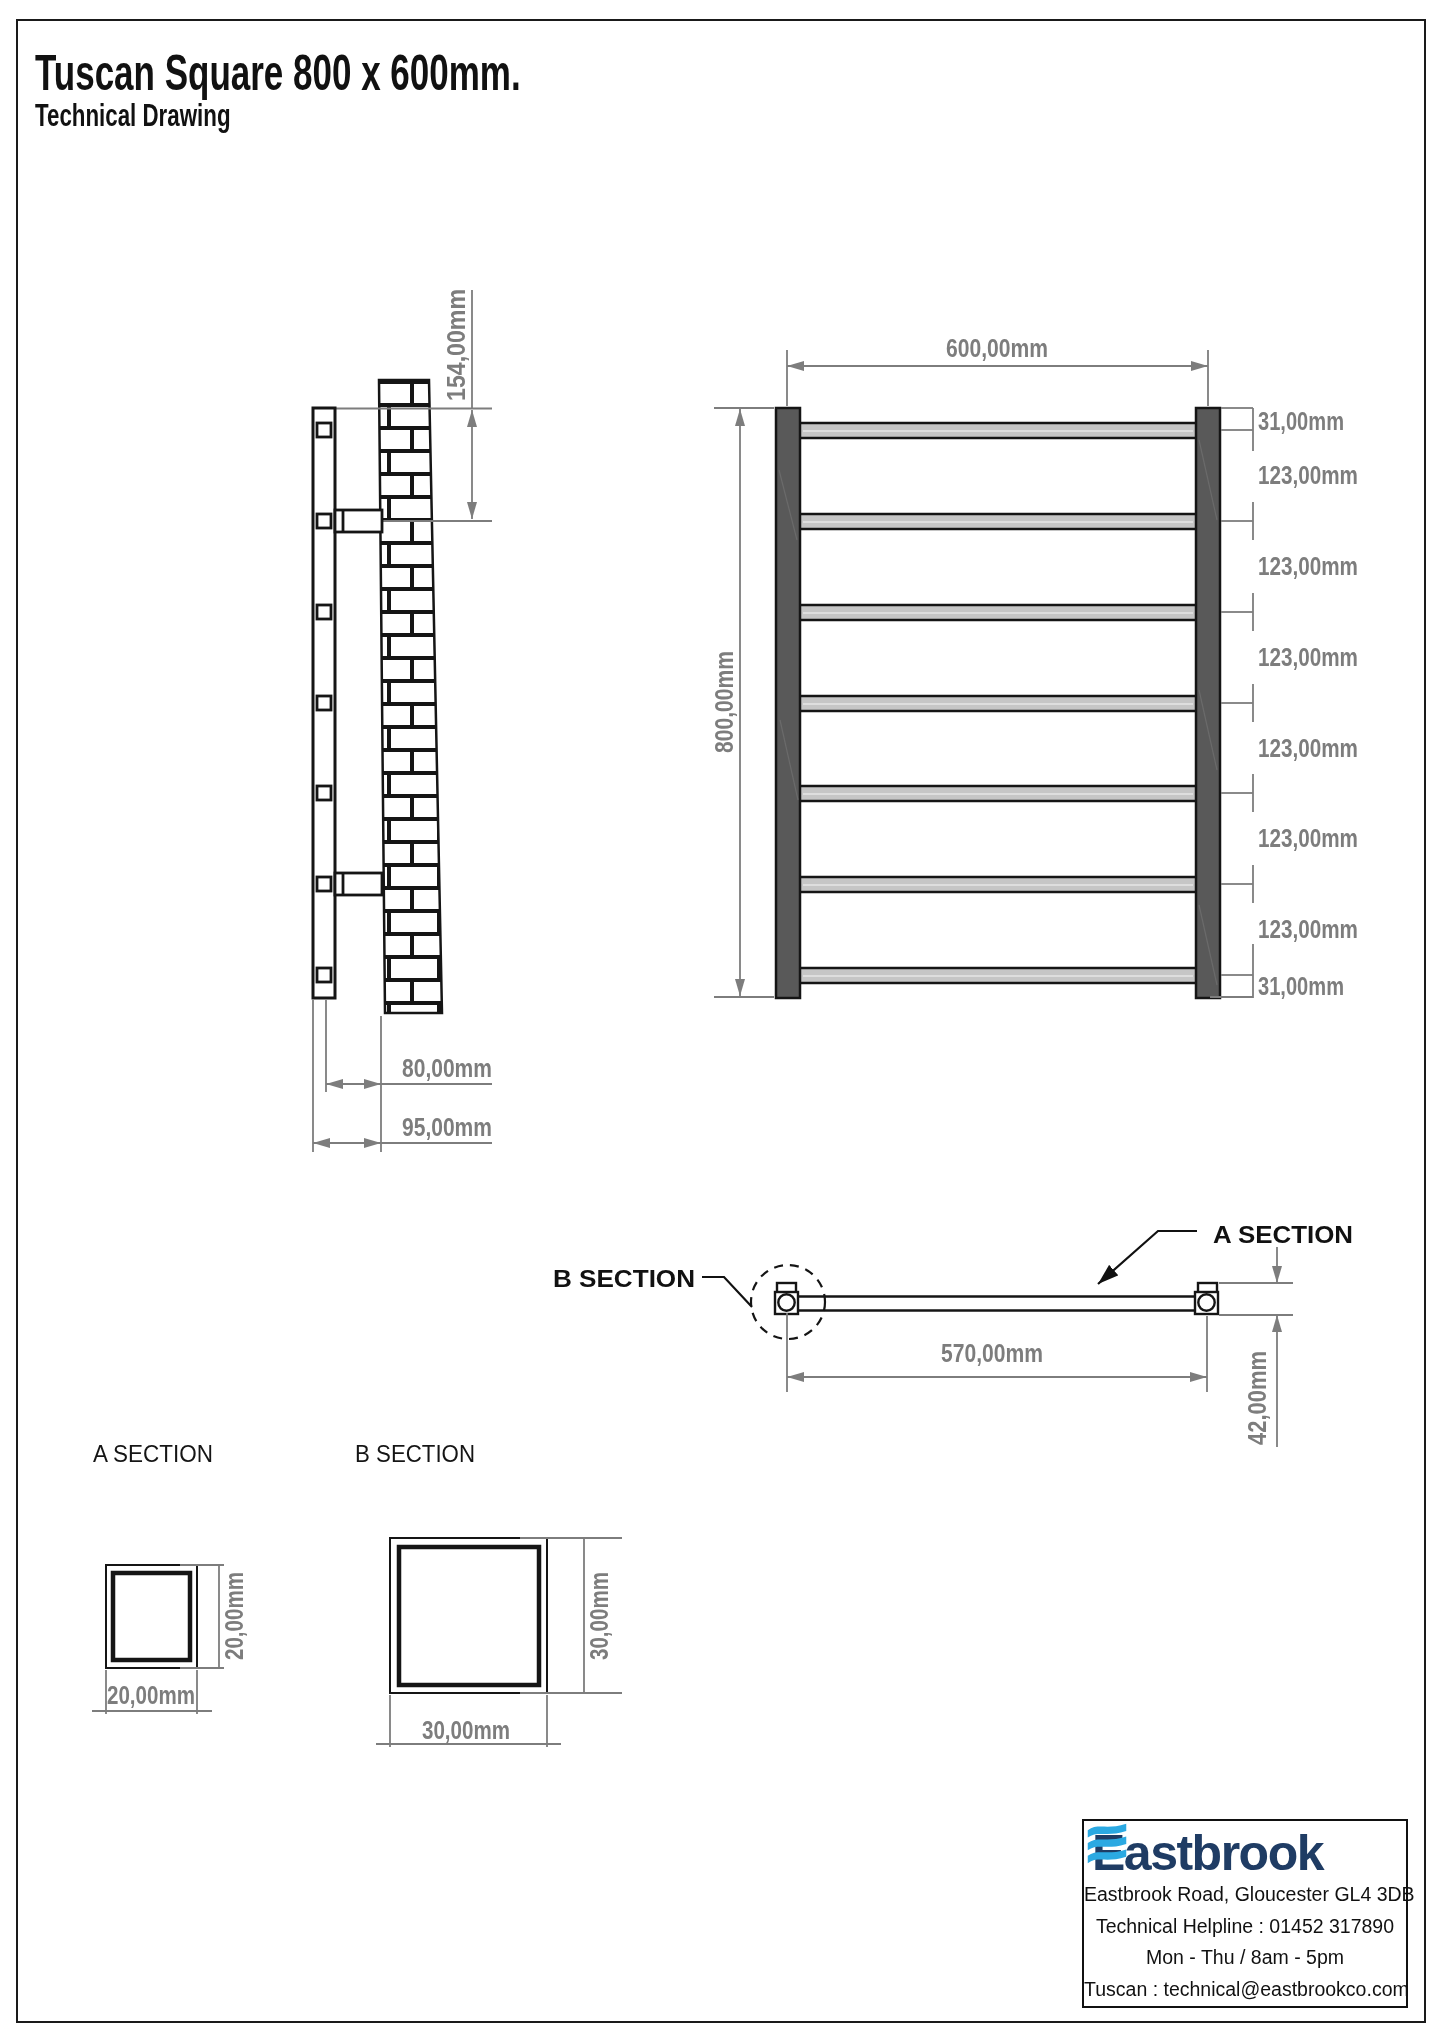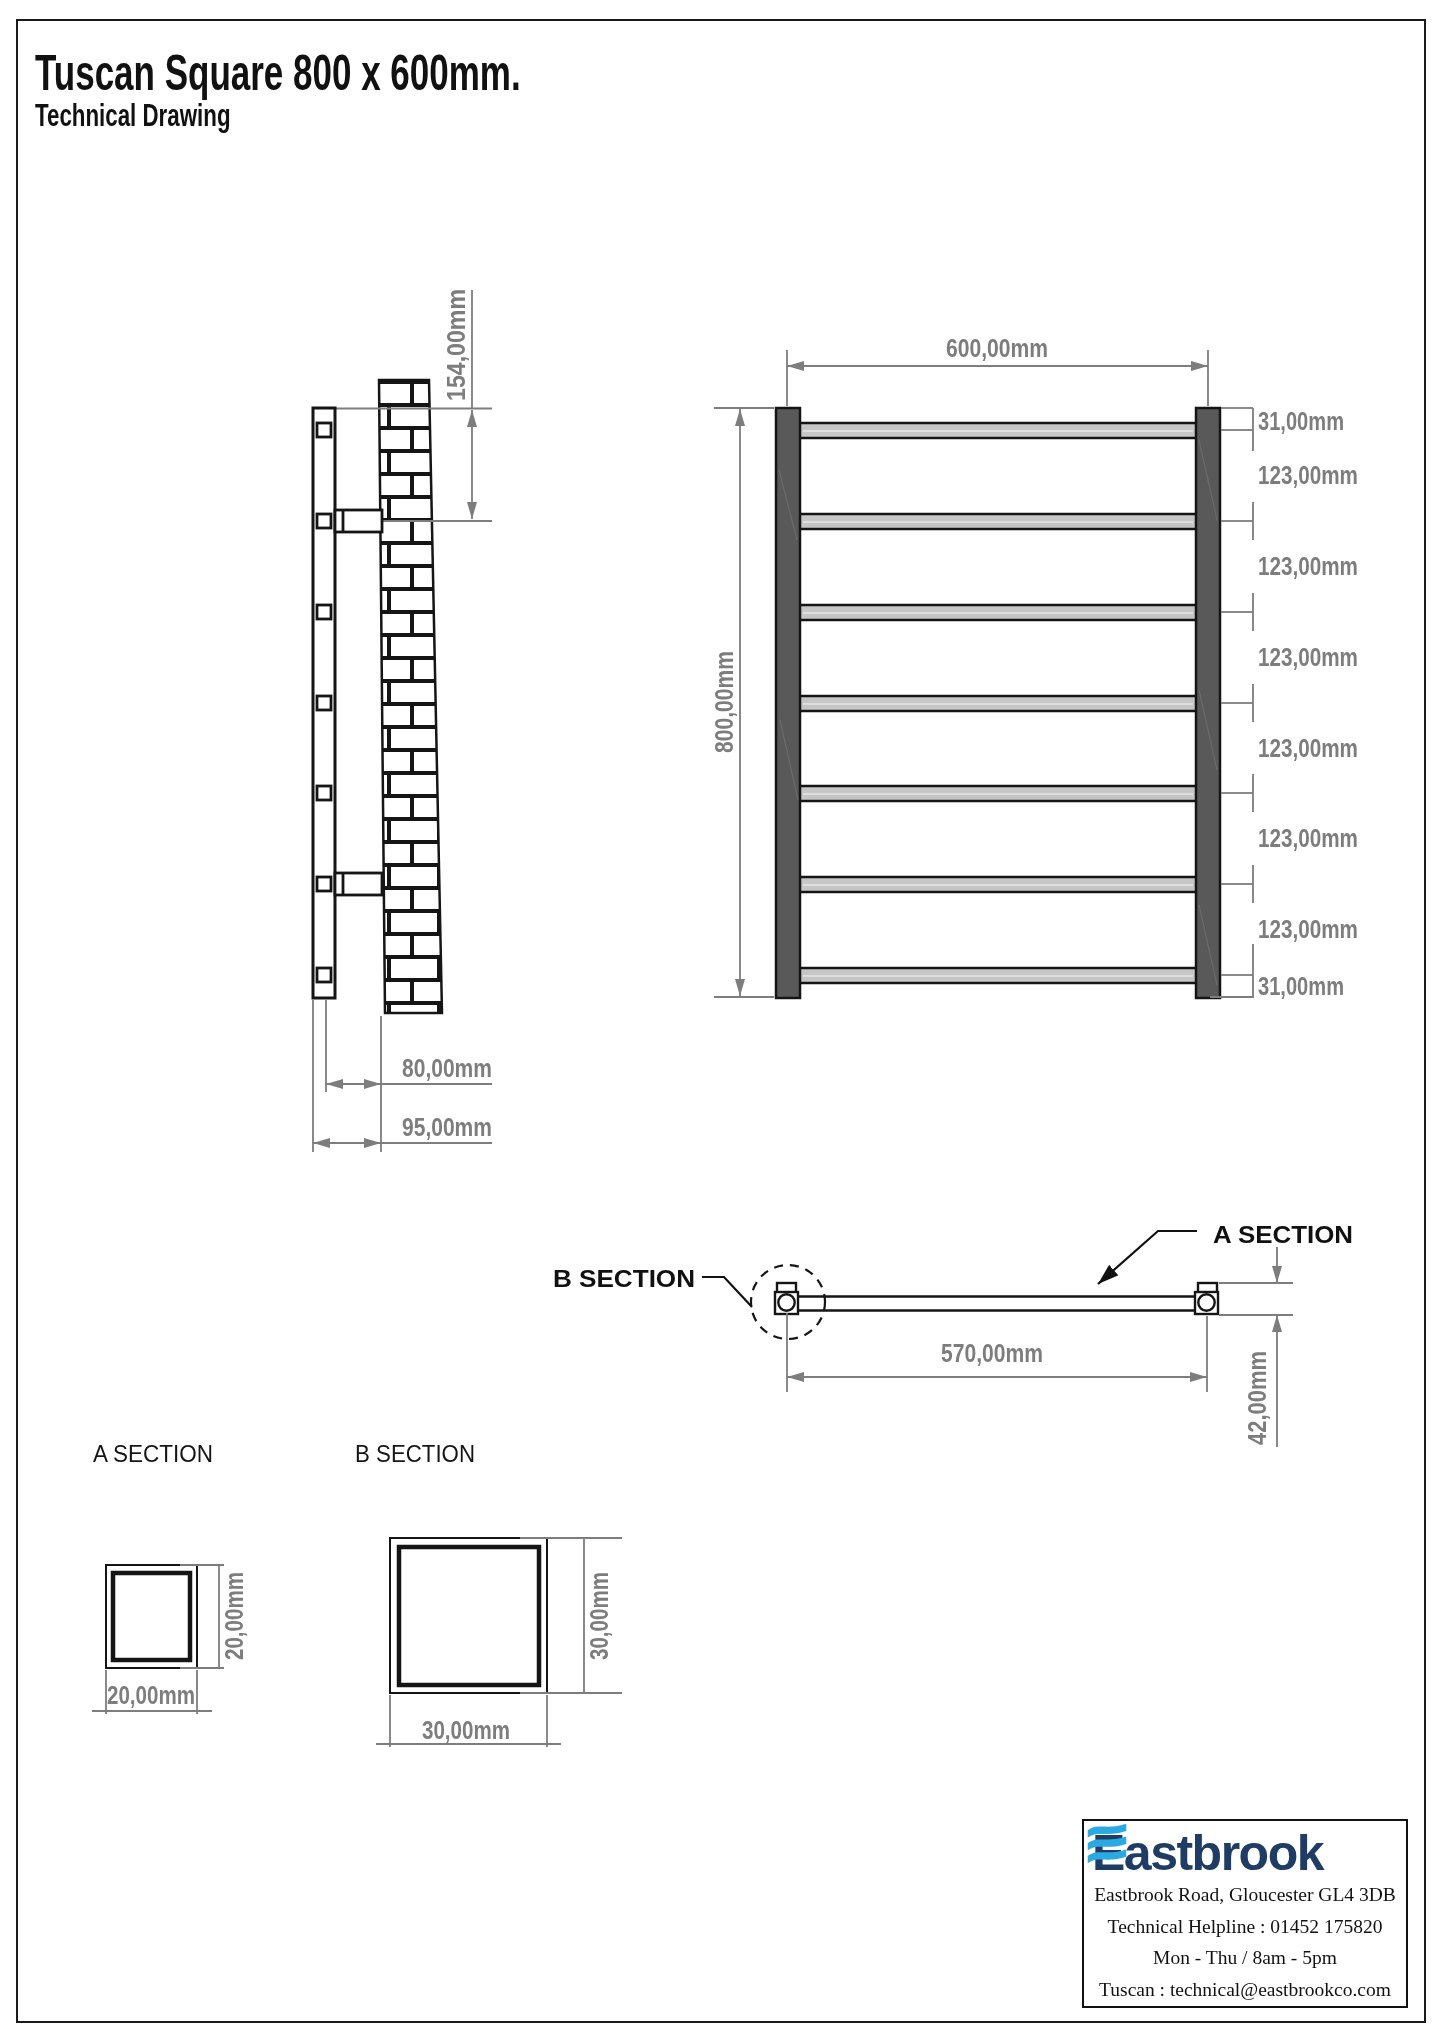--- a/index.html
+++ b/index.html
@@ -17,21 +17,21 @@
   .dl{font:bold 25px "Liberation Sans",sans-serif;fill:#7d7d7d;}
   .sl{font:23px "Liberation Sans",sans-serif;fill:#151515;}
   .bl{font:bold 24px "Liberation Sans",sans-serif;fill:#111111;}
   .col{fill:#595959;stroke:#151515;stroke-width:2.5;}
   .rung{fill:#c6c6c6;stroke:#151515;stroke-width:2.5;}
   #footer-box{position:absolute;left:1082px;top:1819px;width:326px;height:189px;
       border:2.5px solid #111;box-sizing:border-box;background:#fff;}
   #logo-row{display:flex;justify-content:space-between;align-items:center;
       padding:6px 10px 0 8px;height:52px;}
   #brand{font-size:50px;font-weight:bold;color:#1f3c64;letter-spacing:-1.5px;line-height:1;}
-  .foot-line{text-align:center;font-size:19.5px;color:#111;line-height:31.5px;white-space:nowrap;font-family:Liberation Serif, serif;}
+  .foot-line{text-align:center;font-size:19.5px;color:#111;line-height:31.5px;white-space:nowrap;}
 </style>
 </head>
 <body>
 
 <div id="page">
   <div id="border"></div>
   <div id="title">Tuscan Square 800 x 600mm.</div>
   <div id="subtitle">Technical Drawing</div>
 
   <svg width="1445" height="2044" viewBox="0 0 1445 2044">
@@ -227,17 +227,17 @@
   <div id="footer-box">
     <div id="logo-row">
       <span id="brand">Eastbrook</span>
       <svg width="46" height="44" viewBox="0 0 44 48">
         <path d="M1 10 C 12 2, 22 10, 43 3 L 43 11 C 22 18, 12 10, 1 18 Z" fill="#2ba9e2"></path>
         <path d="M1 24 C 12 16, 22 24, 43 17 L 43 25 C 22 32, 12 24, 1 32 Z" fill="#2ba9e2"></path>
         <path d="M1 38 C 12 30, 22 38, 43 31 L 43 39 C 22 46, 12 38, 1 46 Z" fill="#2ba9e2"></path>
       </svg>
     </div>
     <div class="foot-line">Eastbrook Road, Gloucester GL4 3DB</div>
-    <div class="foot-line">Technical Helpline : 01452 175820</div>
+    <div class="foot-line">Technical Helpline : 01452 317890</div>
     <div class="foot-line">Mon - Thu / 8am - 5pm</div>
     <div class="foot-line">Tuscan : technical@eastbrookco.com</div>
   </div>
 </div>
 
 </body></html>

